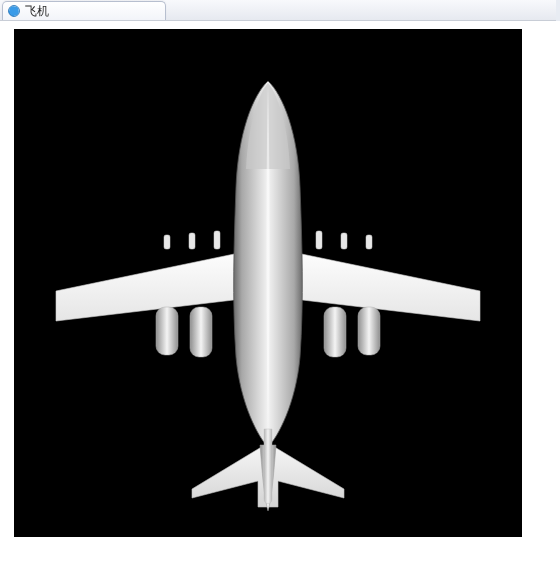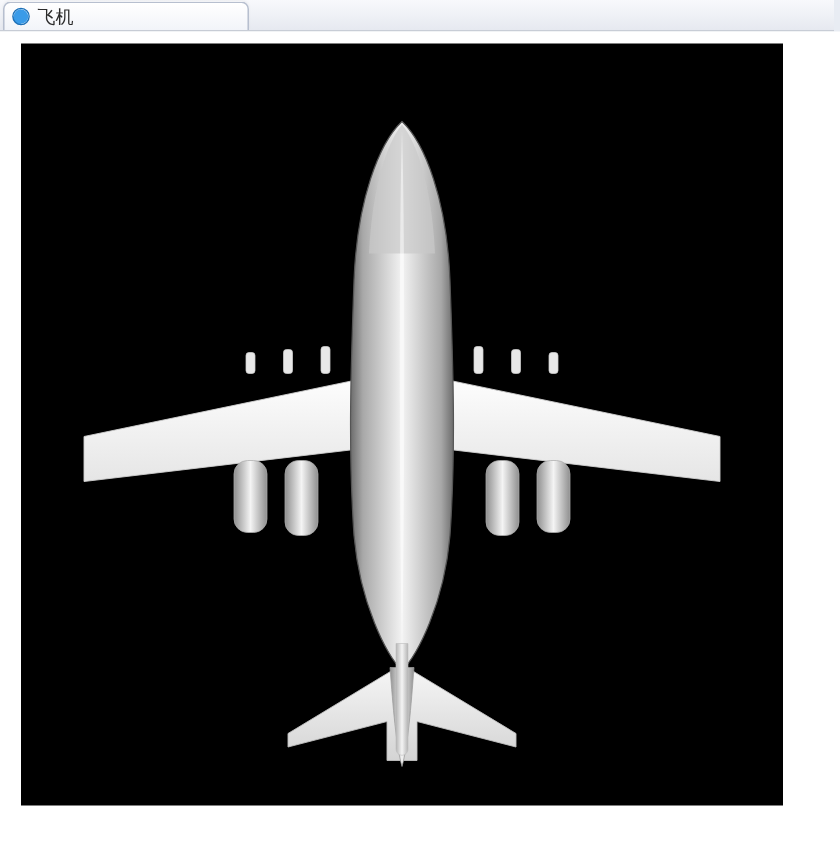--- a/index.html
+++ b/index.html
@@ -8,21 +8,21 @@
     width: 560px;
     height: 564px;
     font-family: "Microsoft YaHei", "Segoe UI", Tahoma, sans-serif;
     font-size: 12px;
     background: #e8ecf3;
     overflow: hidden;
   }
   .window {
     width: 556px;
     height: 564px;
-    background: #ffffff;
+    background: #c2410c;
   }
   .tabbar {
     height: 20px;
     background: linear-gradient(#f8f9fc, #e6e9f0);
     border-bottom: 1px solid #c8cdd6;
     display: flex;
     align-items: flex-end;
   }
   .tab {
     height: 18px;

